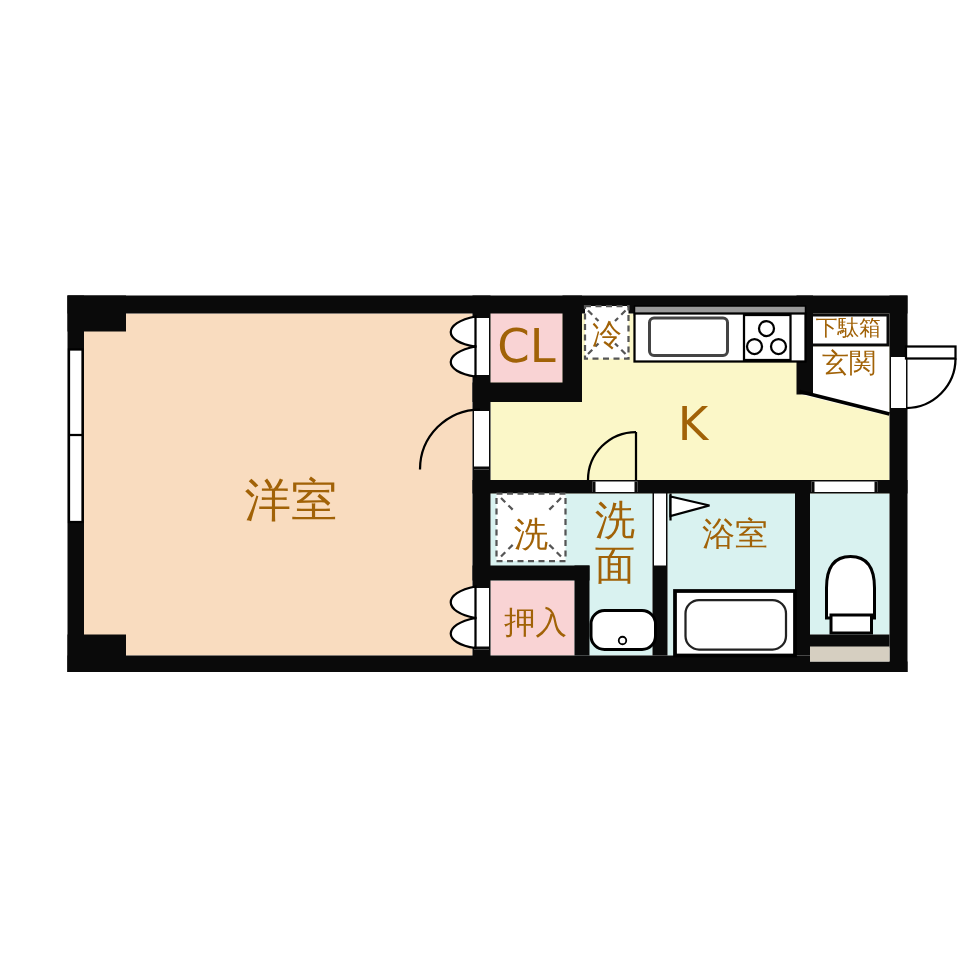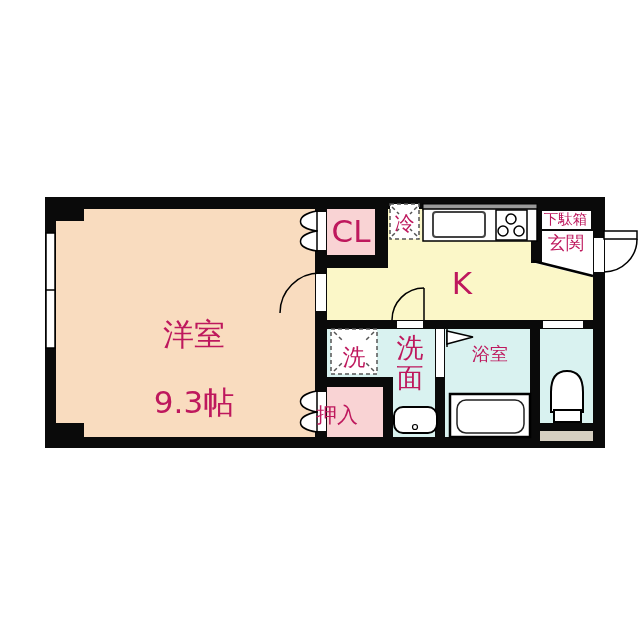--- a/index.html
+++ b/index.html
@@ -14,21 +14,21 @@
   .room-pink{background:#f9d3d4;}
   .room-cyan{background:#d9f2f0;}
   .room-white{background:#ffffff;}
   .step-tan{background:#d6cfc1;}
   
   .wall{background:#0a0a0a;}
   
   .open-v{background:#ffffff;border-top:2px solid #0a0a0a;border-bottom:2px solid #0a0a0a;}
   .open-h{background:#ffffff;border-left:2px solid #0a0a0a;border-right:2px solid #0a0a0a;}
   
-  .lbl{position:absolute;color:#be185d;text-align:center;white-space:pre-line;line-height:1.15;}
+  .lbl{position:absolute;color:#a16207;text-align:center;white-space:pre-line;line-height:1.15;}
   svg{position:absolute;left:0;top:0;pointer-events:none;}
 </style>
 </head>
 <body>
 
 <div class="stage">
 
   <div class="abs room-living" style="left:56px;top:209px;width:259px;height:228px;"></div>
   <div class="abs room-k" style="left:327px;top:209px;width:266px;height:120px;"></div>
   <div class="abs room-pink" style="left:327px;top:208px;width:48px;height:47px;"></div>
@@ -139,26 +139,25 @@
     </g>
 
     <g>
       <path d="M551,412 L551,392 Q551,371 567,371 Q583,371 583,392 L583,412 Z" fill="#ffffff" stroke="#000" stroke-width="2"></path>
       <rect x="554" y="410" width="27" height="12" fill="#ffffff" stroke="#000" stroke-width="2"></rect>
     </g>
   </svg>
 
   <div class="lbl" style="left:94px;top:283px;width:200px;font-size:31px;line-height:34px;">
     <span style="display:block;">洋室</span>
-    <span style="display:block;">9.3帖</span>
   </div>
   <div class="lbl" style="left:440px;top:266px;width:44px;font-size:31px;">K</div>
   <div class="lbl" style="left:327px;top:214px;width:48px;font-size:31px;">CL</div>
   <div class="lbl" style="left:390px;top:212px;width:29px;font-size:20px;">冷</div>
   <div class="lbl" style="left:539px;top:211px;width:53px;font-size:14.5px;">下駄箱</div>
   <div class="lbl" style="left:541px;top:233px;width:50px;font-size:18px;">玄関</div>
   <div class="lbl" style="left:331px;top:344px;width:46px;font-size:23px;">洗</div>
   <div class="lbl" style="left:395px;top:333px;width:30px;font-size:27px;line-height:30px;">洗
 面</div>
-  <div class="lbl" style="left:448px;top:344px;width:84px;font-size:18px;">浴室</div>
-  <div class="lbl" style="left:309px;top:403px;width:56px;font-size:21px;">押入</div>
+  <div class="lbl" style="left:448px;top:344px;width:84px;font-size:22px;">浴室</div>
+  <div class="lbl" style="left:329px;top:403px;width:56px;font-size:21px;">押入</div>
 
 </div>
 
 </body></html>

